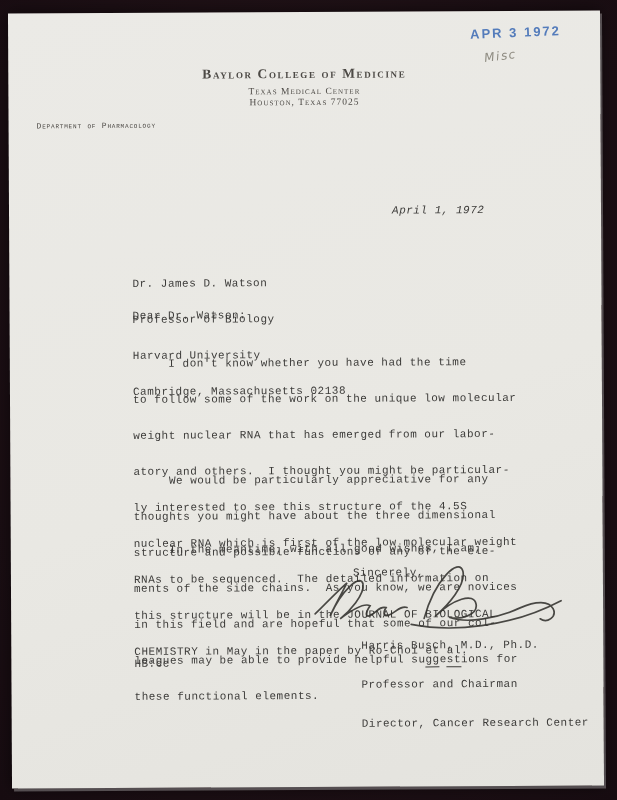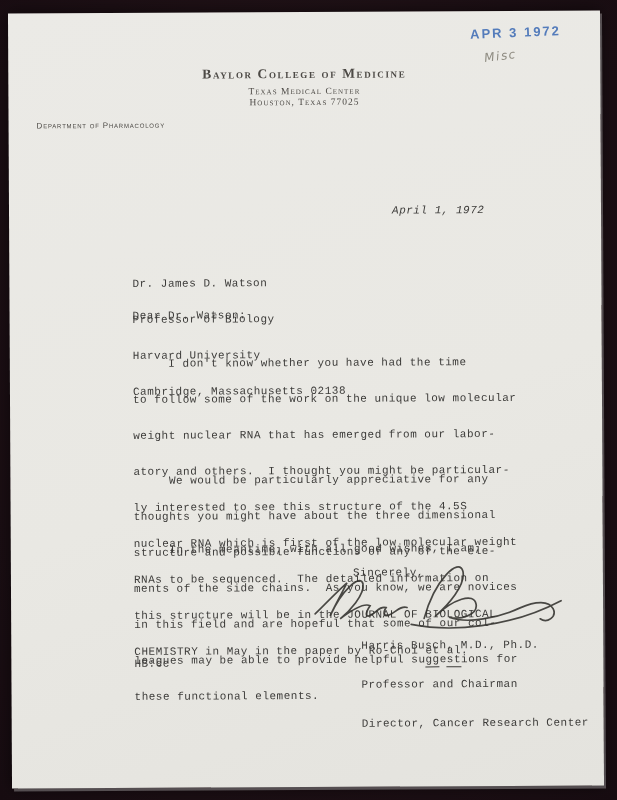--- a/index.html
+++ b/index.html
@@ -15,21 +15,21 @@
     transform:rotate(-0.3deg);
     box-shadow: 2px 3px 0 rgba(255,255,255,.28), 0 0 16px rgba(0,0,0,.55);
   }
   .abs{position:absolute;}
   
   .lh{left:0;top:54px;width:100%;text-align:center;color:var(--letterhead-ink,#4d4a46);
       font-family:"Liberation Serif", serif;font-variant:small-caps;}
   .lh-1{font-size:13.5px;letter-spacing:1.6px;font-weight:600;}
   .lh-2{font-size:9.5px;letter-spacing:1px;margin-top:4px;}
   .lh-3{font-size:9.5px;letter-spacing:1px;margin-top:1px;}
-  .dept{left:28px;top:108px;font-family:Liberation Sans, sans-serif;font-variant:small-caps;
+  .dept{left:28px;top:108px;font-family:Liberation Mono, monospace;font-variant:small-caps;
         font-size:8px;letter-spacing:.8px;color:var(--letterhead-ink,#4d4a46);}
   
   .stamp-date{left:462px;top:14px;color:var(--stamp-blue,#3a69b4);font-family:"Liberation Sans", sans-serif;
         font-weight:bold;font-size:13px;letter-spacing:2px;transform:rotate(-2deg);opacity:.85;}
   .stamp-note{left:476px;top:38px;color:var(--pencil,#8f8c82);font-family:"DejaVu Sans", sans-serif;
         font-style:italic;font-size:12px;letter-spacing:1.5px;transform:rotate(-7deg);}
   
   .tw{font-family:"Liberation Mono", monospace;font-size:11px;letter-spacing:.5px;
       color:var(--ink,#3c3b39);line-height:12px;white-space:pre;}
   .date-line{left:383px;top:193px;font-style:italic;}

